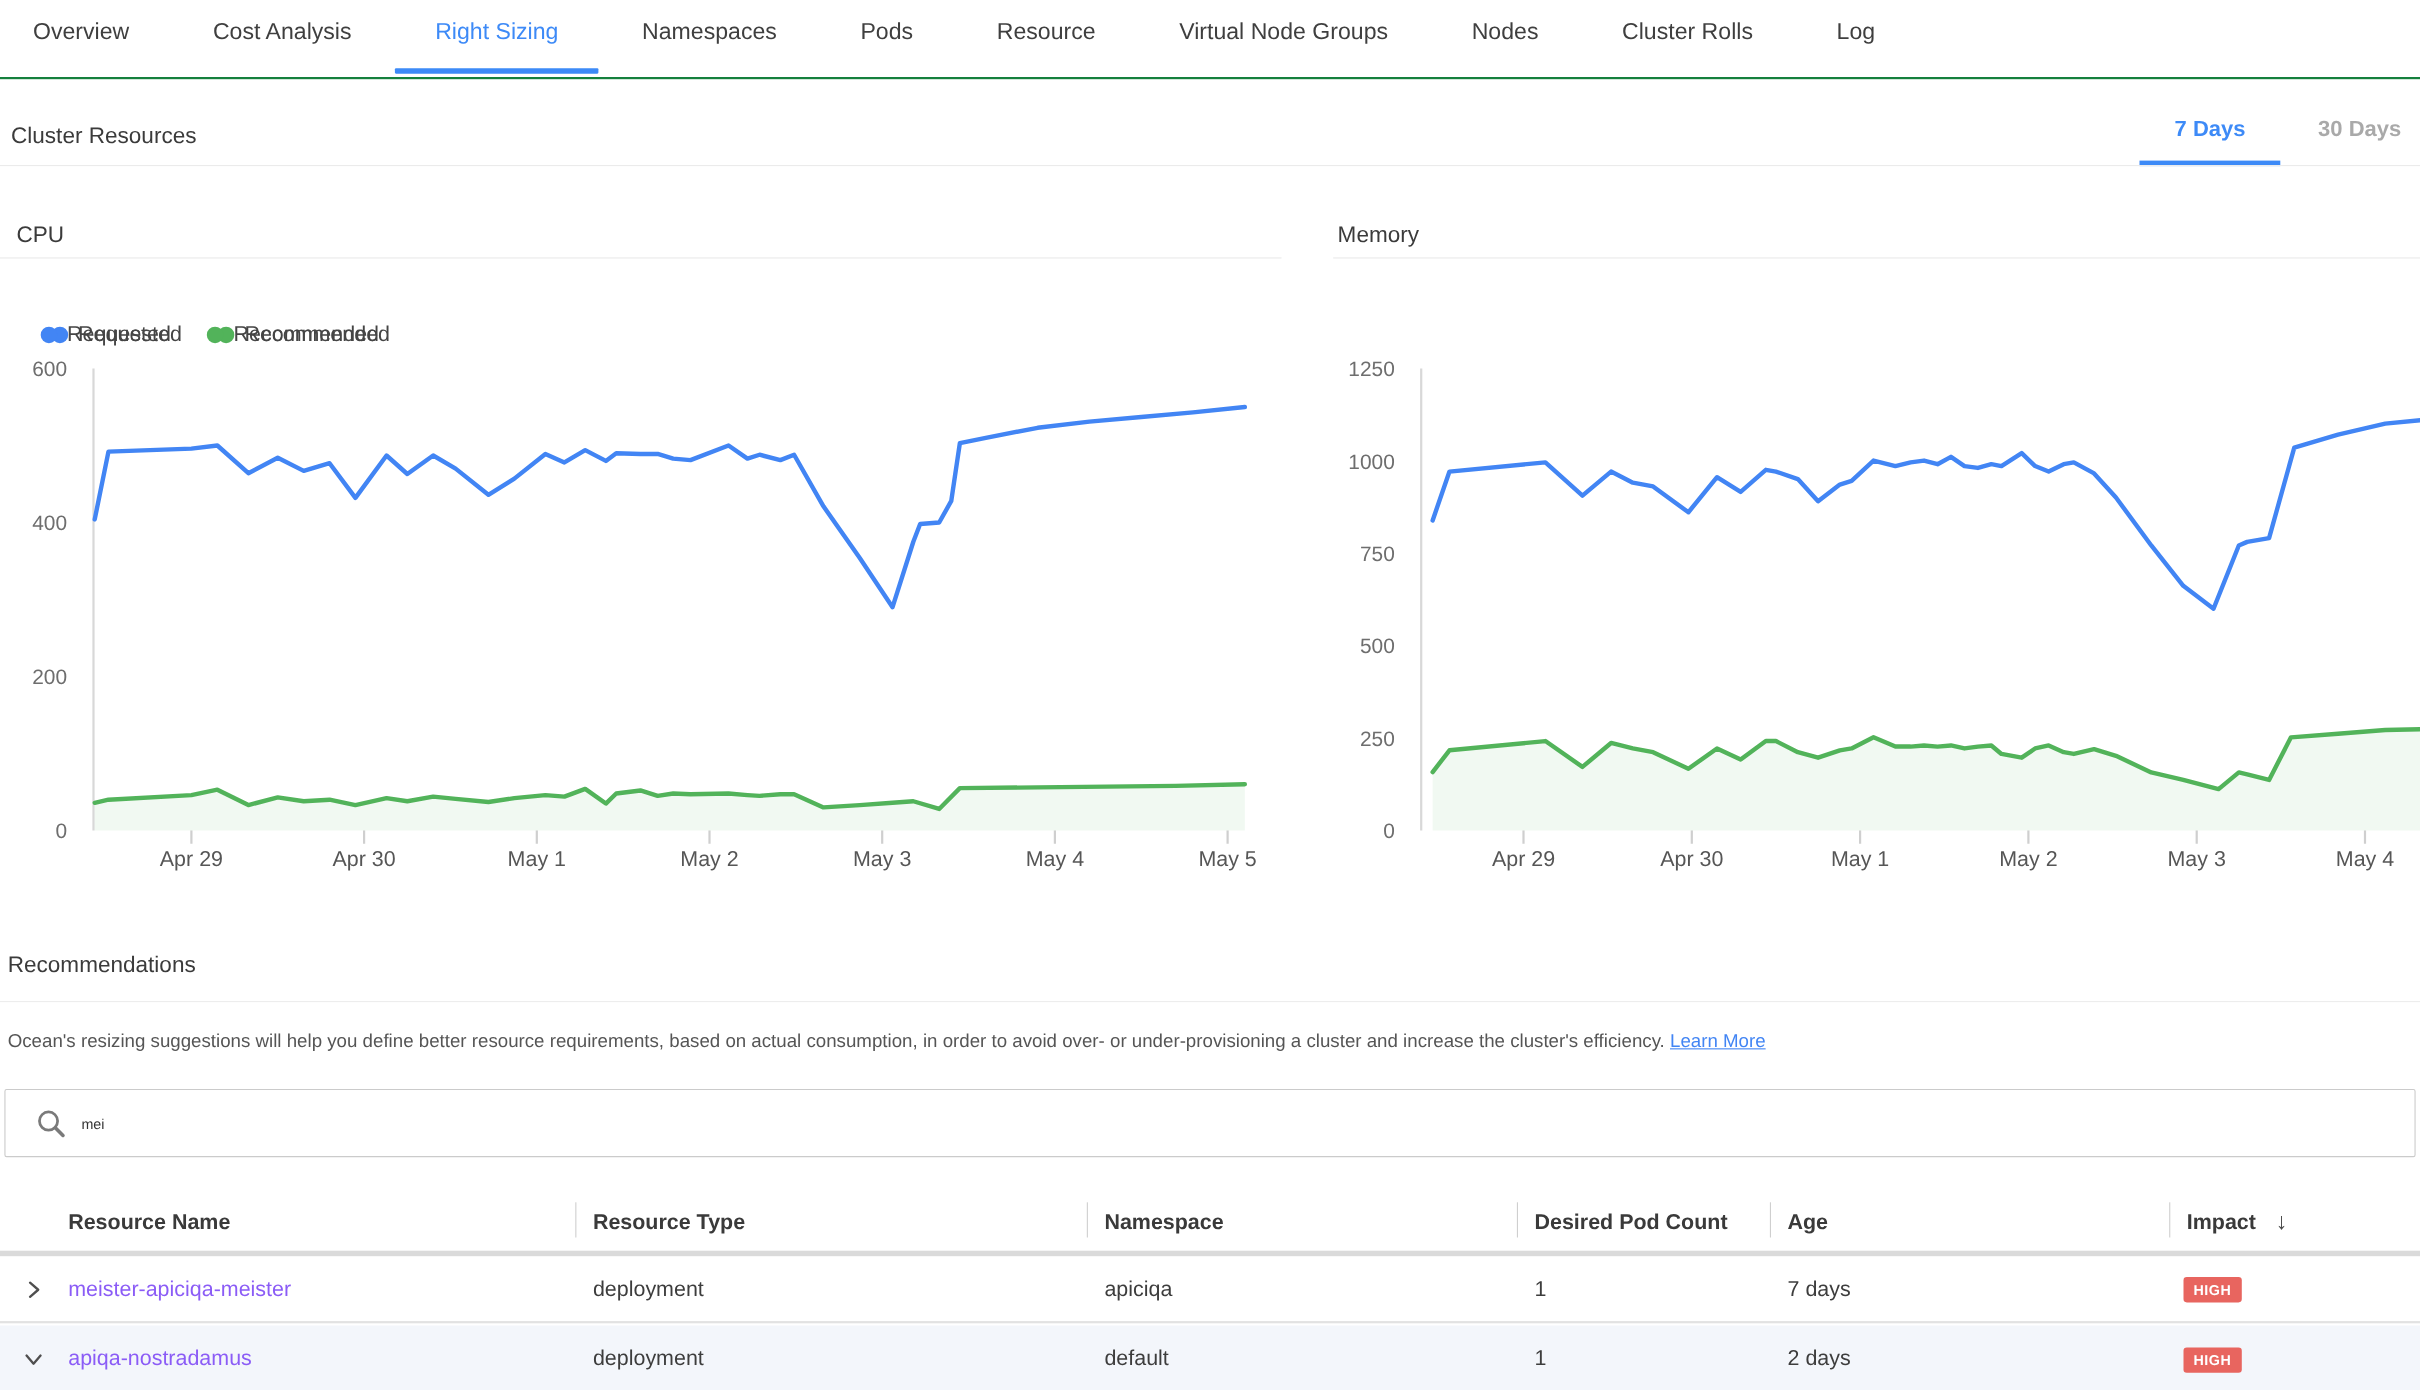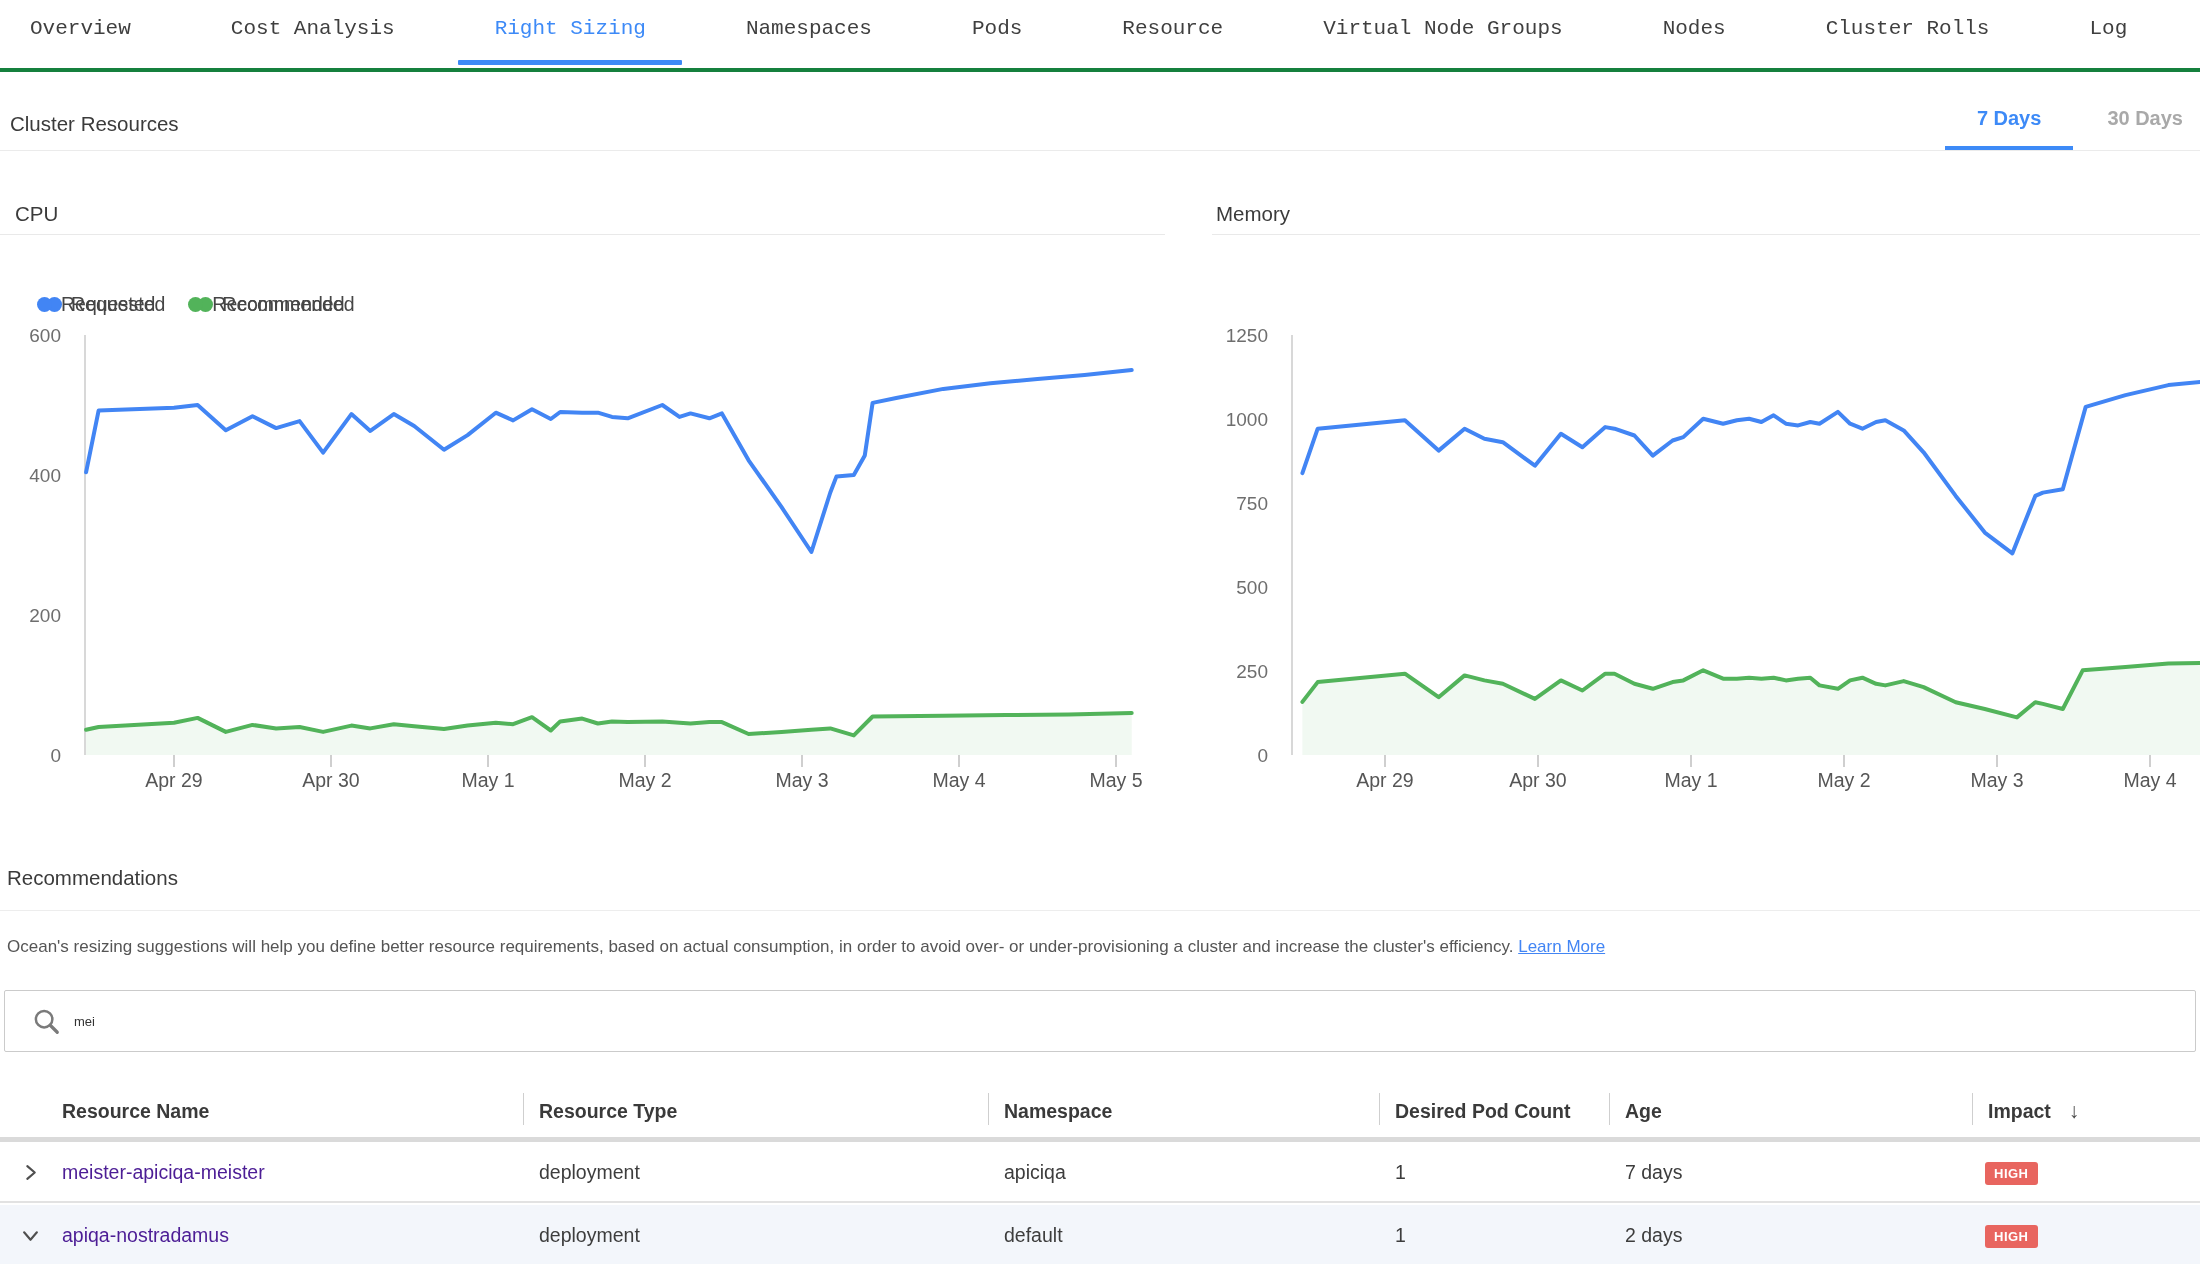--- a/index.html
+++ b/index.html
@@ -2,21 +2,21 @@
 <html><head>
 <meta charset="utf-8">
 <style>
   * { margin:0; padding:0; box-sizing:border-box; }
   html,body { width:2200px; height:1264px; overflow:hidden; background:#ffffff;
     font-family:"Liberation Sans","DejaVu Sans",sans-serif; color:#3c3c3c; }
   .stage { position:absolute; top:0; left:0; width:2200px; height:1264px; background:#fff; }
 
   
   .tabbar { position:absolute; top:0; left:0; right:0; height:72px;
-    border-bottom:4px solid #15803d; display:flex; gap:100px; padding-left:30px;font-family:Liberation Mono, monospace; }
+    border-bottom:2px solid #15803d; display:flex; gap:76px; padding-left:30px; }
   .tab { position:relative; font-size:21px; line-height:21px; padding-top:18px;
     color:#3f3f3f; cursor:pointer; white-space:nowrap; }
   .tab.active { color:#3d8af7; }
   .tab.active::after { content:""; position:absolute; left:-37px; right:-36px;
     bottom:3px; height:5px; background:#3d8af7; border-radius:1px; }
 
   
   .section-title { font-size:20.5px; color:#3b3b3b; }
   .cr-title { position:absolute; left:10px; top:112px; }
   .cr-divider { position:absolute; left:0; right:0; top:150px; height:1px; background:#ebebeb; }
@@ -66,21 +66,21 @@
   .th.sep::before { content:""; position:absolute; left:0; top:8px; bottom:12px;
     width:1px; background:#cfcfcf; }
   .sort-icon { margin-left:18px; font-size:21px; color:#4a4a4a; }
 
   .row { position:absolute; left:0; right:0; height:60px; align-items:center; background:#fff; }
   .row.r0 { top:1143px; border-bottom:2px solid #e2e2e2; }
   .row.r1 { top:1205px; height:61px; background:#f3f6fb; }
   .cell { font-size:19.5px; color:#3d3d3d; padding-left:16px; }
   .cell.chev { padding-left:22px; cursor:pointer; display:flex; align-items:center; }
   .cell.name { padding-left:0; }
-  .res-link { color:#4c1d95; cursor:pointer; text-decoration:none; }
+  .res-link { color:#8b5cf6; cursor:pointer; text-decoration:none; }
   .impact-badge { display:inline-block; margin-left:13px; background:#e8655f; color:#fff;
     font-size:13px; font-weight:700; letter-spacing:0.5px; padding:4px 9px; border-radius:3px; }
   .chev svg { stroke:#4f4f4f; }
 </style>
 </head>
 <body>
 
 <div class="stage">
 
   <nav class="tabbar">

